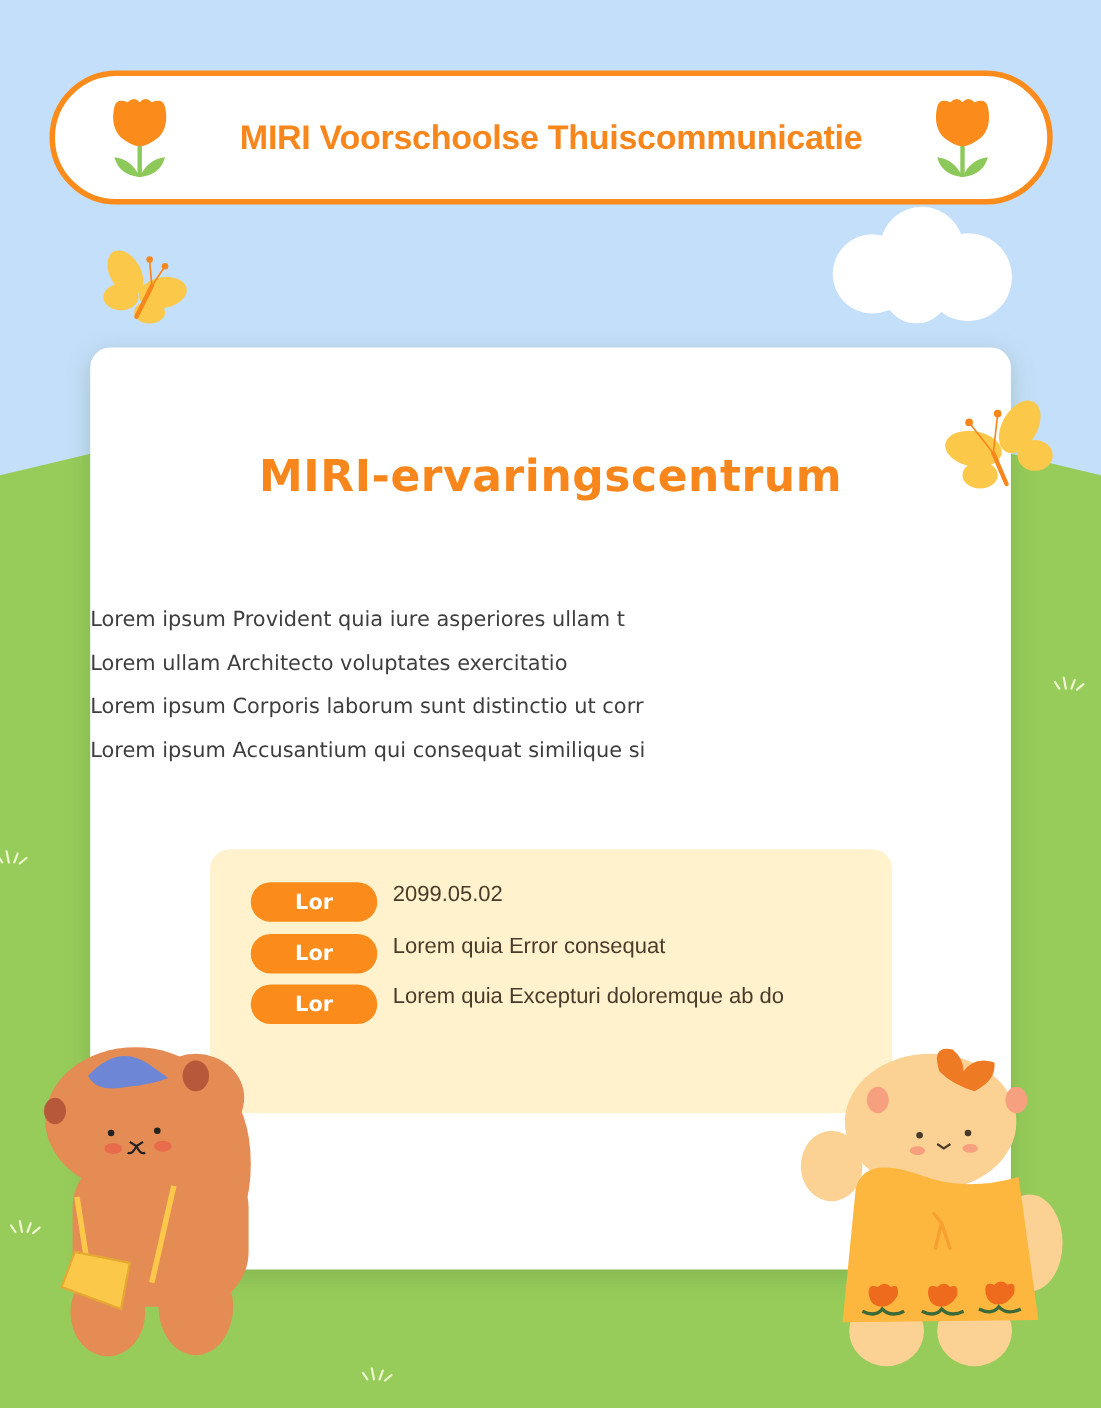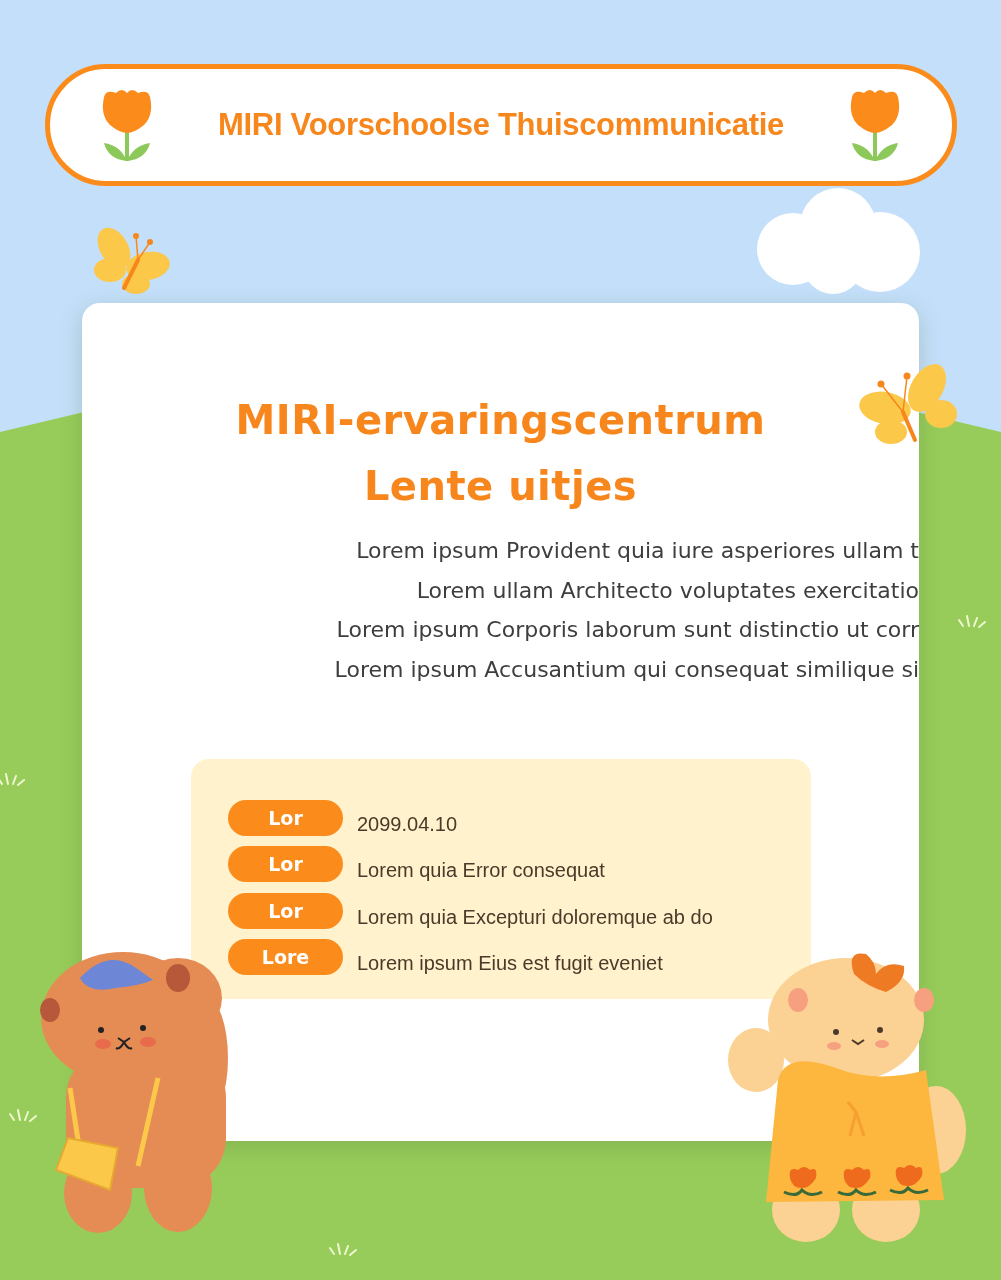--- a/index.html
+++ b/index.html
@@ -25,40 +25,40 @@
   .tulip { position: absolute; top: 18px; width: 66px; height: 82px; }
   .tulip.left { left: 44px; }
   .tulip.right { right: 44px; }
 
   .cloud { position: absolute; left: 748px; top: 184px; width: 178px; height: 110px; }
   .butterfly { position: absolute; }
   .bf1 { left: 92px; top: 214px; width: 86px; height: 86px; }
   .bf2 { left: 855px; top: 358px; width: 104px; height: 100px; }
 
   .card {
-    position: absolute; left: 82px; top: 303px; width: 837px; height: 838px;
+    position: absolute; left: 82px; top: 316px; width: 837px; height: 838px;
     background: #ffffff; border-radius: 18px;
     box-shadow: 0 6px 22px rgba(80,110,60,0.25);
   }
   .card-title {
     position: absolute; left: 0; right: 0; top: 84px;
     text-align: center; color: #f7871c; font-weight: bold;
     font-family: "DejaVu Sans", sans-serif;
     font-size: 40px; line-height: 66px; letter-spacing: 0.5px;
   }
   .card-body {
     position: absolute; left: 0; right: 0; top: 228px;
-    text-align: right; color: #3e3e3e; font-size: 22px; line-height: 39.5px;
+    text-align: left; color: #3e3e3e; font-size: 19px; line-height: 39.5px;
     font-family: "DejaVu Sans", sans-serif;
   }
   .info-box {
     position: absolute; left: 109px; top: 456px; width: 620px; height: 240px;
     background: #fff2cc; border-radius: 18px; padding-top: 30px; padding-left: 37px;
   }
-  .info-row { display: flex; align-items: flex-end; height: 46.5px; }
+  .info-row { display: flex; align-items: flex-start; height: 46.5px; }
   .pill {
     width: 115px; height: 36px; border-radius: 18px; background: #fb8c1c;
     color: #ffffff; font-weight: bold; font-size: 19px;
     display: flex; align-items: center; justify-content: center;
     margin-right: 14px;
   }
   .info-text { color: #4a3a2a; font-size: 20px; font-family: "Liberation Sans", sans-serif; }
 
   .bear { position: absolute; }
   .bear-left { left: 28px; top: 938px; width: 210px; height: 300px; }
@@ -120,44 +120,39 @@
   <ellipse cx="44" cy="70" rx="14" ry="10" fill="#fcc84a"></ellipse>
   <path d="M32 74 L46 46" stroke="#f7871c" stroke-width="4" stroke-linecap="round"></path>
   <path d="M46 46 L44 22 M46 46 L58 28" stroke="#f7871c" stroke-width="1.5"></path>
   <circle cx="44" cy="22" r="3" fill="#f7871c"></circle>
   <circle cx="58" cy="28" r="3" fill="#f7871c"></circle>
 </svg>
 
 <div class="card">
   <div class="card-title">
     <div>MIRI-ervaringscentrum</div>
-    <div>Lente uitjes</div>
   </div>
   <div class="card-body">
     <div>Lorem ipsum Provident quia iure asperiores ullam t</div>
     <div>Lorem ullam Architecto voluptates exercitatio</div>
     <div>Lorem ipsum Corporis laborum sunt distinctio ut corr</div>
     <div>Lorem ipsum Accusantium qui consequat similique si</div>
   </div>
   <div class="info-box">
     <div class="info-row">
       <div class="pill">Lor</div>
-      <div class="info-text">2099.04.10</div>
+      <div class="info-text">2099.05.02</div>
     </div>
     <div class="info-row">
       <div class="pill">Lor</div>
       <div class="info-text">Lorem quia Error consequat</div>
     </div>
     <div class="info-row">
       <div class="pill">Lor</div>
       <div class="info-text">Lorem quia Excepturi doloremque ab do</div>
-    </div>
-    <div class="info-row">
-      <div class="pill">Lore</div>
-      <div class="info-text">Lorem ipsum Eius est fugit eveniet</div>
     </div>
   </div>
 </div>
 
 <svg class="butterfly bf2" viewBox="0 0 104 100">
   <ellipse cx="72" cy="30" rx="16" ry="26" transform="rotate(30 72 30)" fill="#fcc84a"></ellipse>
   <ellipse cx="86" cy="56" rx="16" ry="14" fill="#fcc84a"></ellipse>
   <ellipse cx="30" cy="50" rx="26" ry="16" transform="rotate(10 30 50)" fill="#fcc84a"></ellipse>
   <ellipse cx="36" cy="74" rx="16" ry="12" fill="#fcc84a"></ellipse>
   <path d="M60 82 L48 54" stroke="#f7871c" stroke-width="4" stroke-linecap="round"></path>

